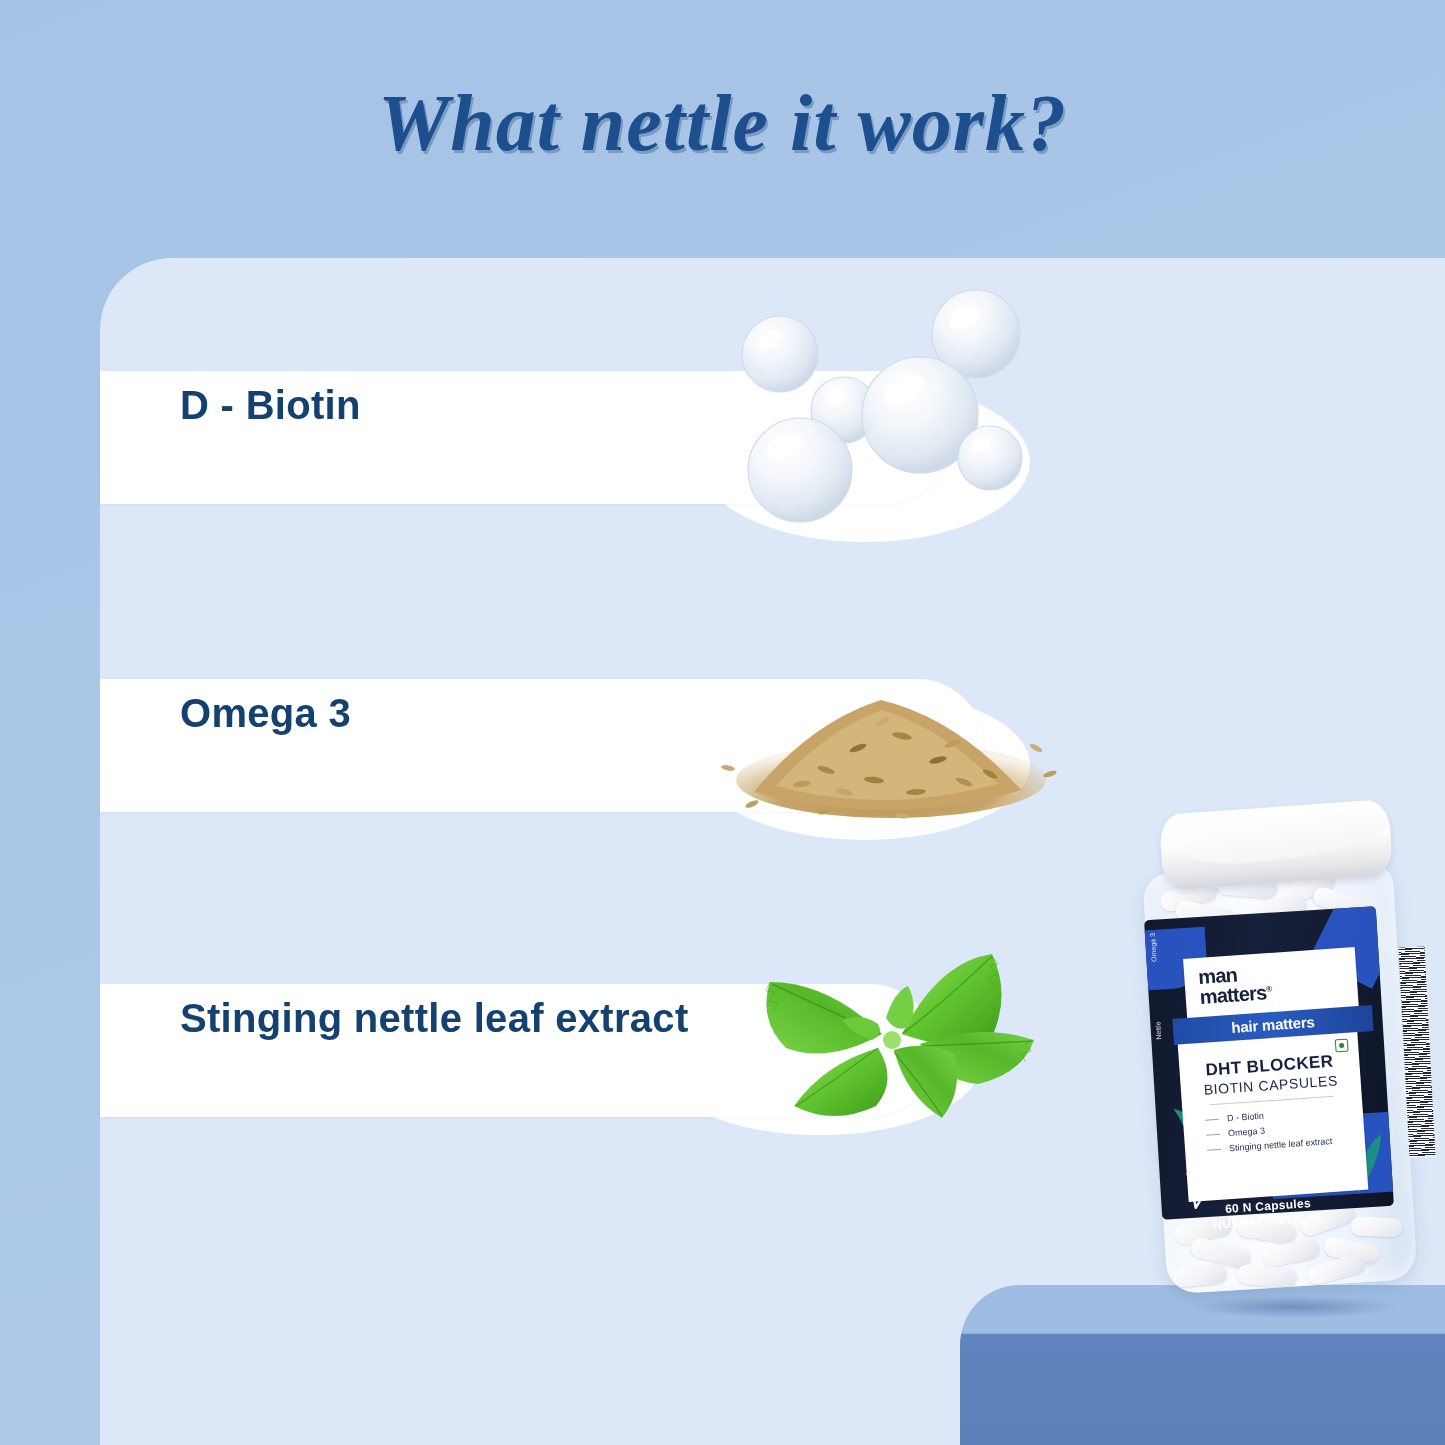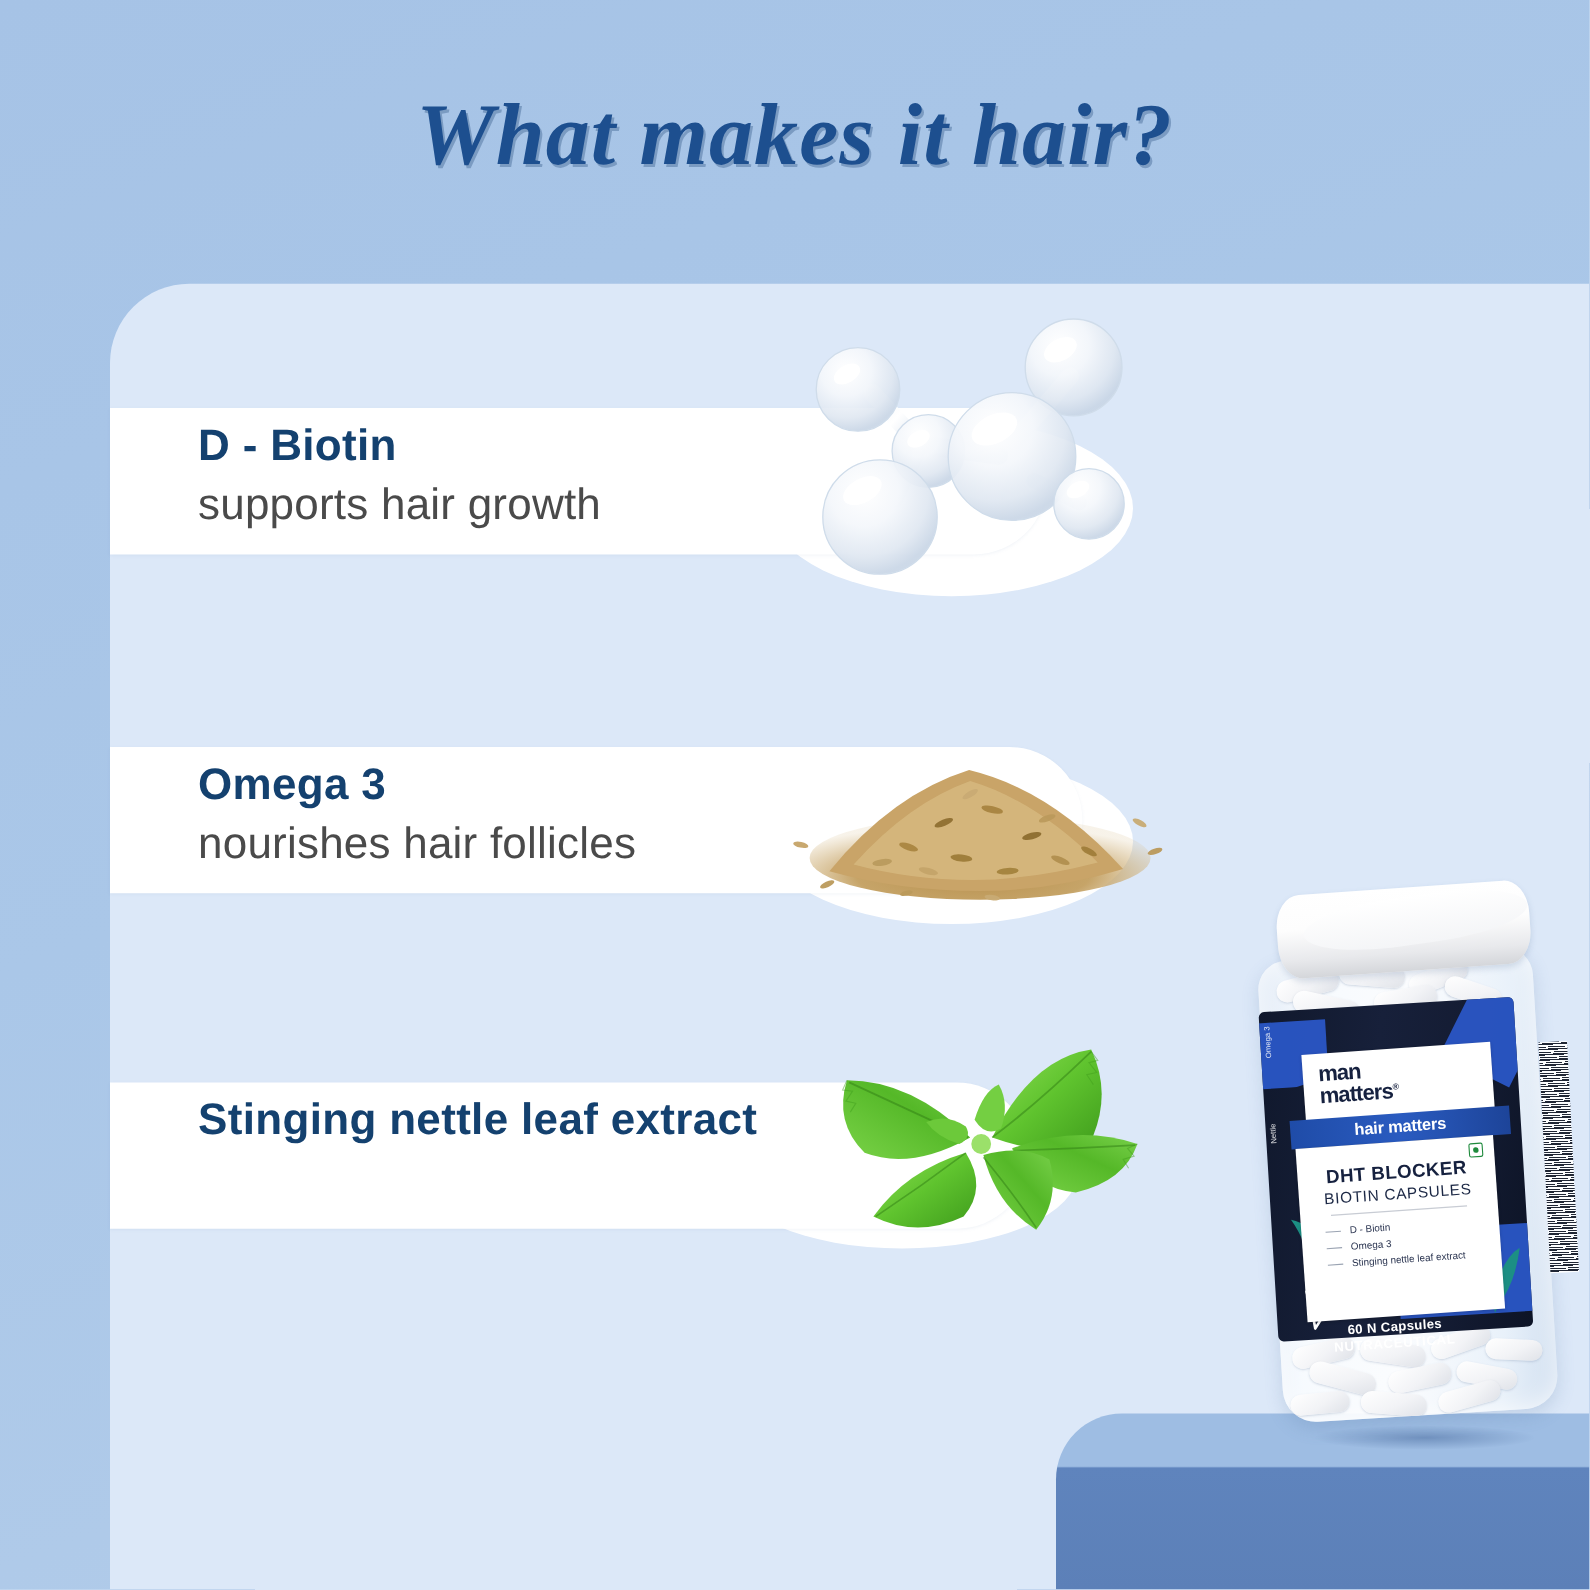--- a/index.html
+++ b/index.html
@@ -270,40 +270,38 @@
     font-family: "Liberation Sans", sans-serif;
     font-size: 7px; color: #ffffff; opacity: 0.85; white-space: nowrap;
     z-index: 5;
   }
 </style>
 </head>
 <body>
 
 <div id="stage">
 
-  <div class="title">What makes it hair?</div>
+  <div class="title">What nettle it work?</div>
 
   <div class="panel"></div>
 
   <div class="blob blob-1"></div>
   <div class="blob blob-2"></div>
   <div class="blob blob-3"></div>
 
   <div class="band band-1"></div>
   <div class="band band-2"></div>
   <div class="band band-3"></div>
 
   <div class="row-text row-1-text">
     <div class="ing-name">D - Biotin</div>
-    <div class="ing-desc">supports hair growth</div>
   </div>
 
   <div class="row-text row-2-text">
     <div class="ing-name">Omega 3</div>
-    <div class="ing-desc">nourishes hair follicles</div>
   </div>
 
   <div class="row-text row-3-text">
     <div class="ing-name">Stinging nettle leaf extract</div>
   </div>
 
   <div class="molecule">
     <svg viewBox="0 0 320 250" width="320" height="250">
       <defs>
         <radialGradient id="gsph" cx="36%" cy="28%" r="72%">

